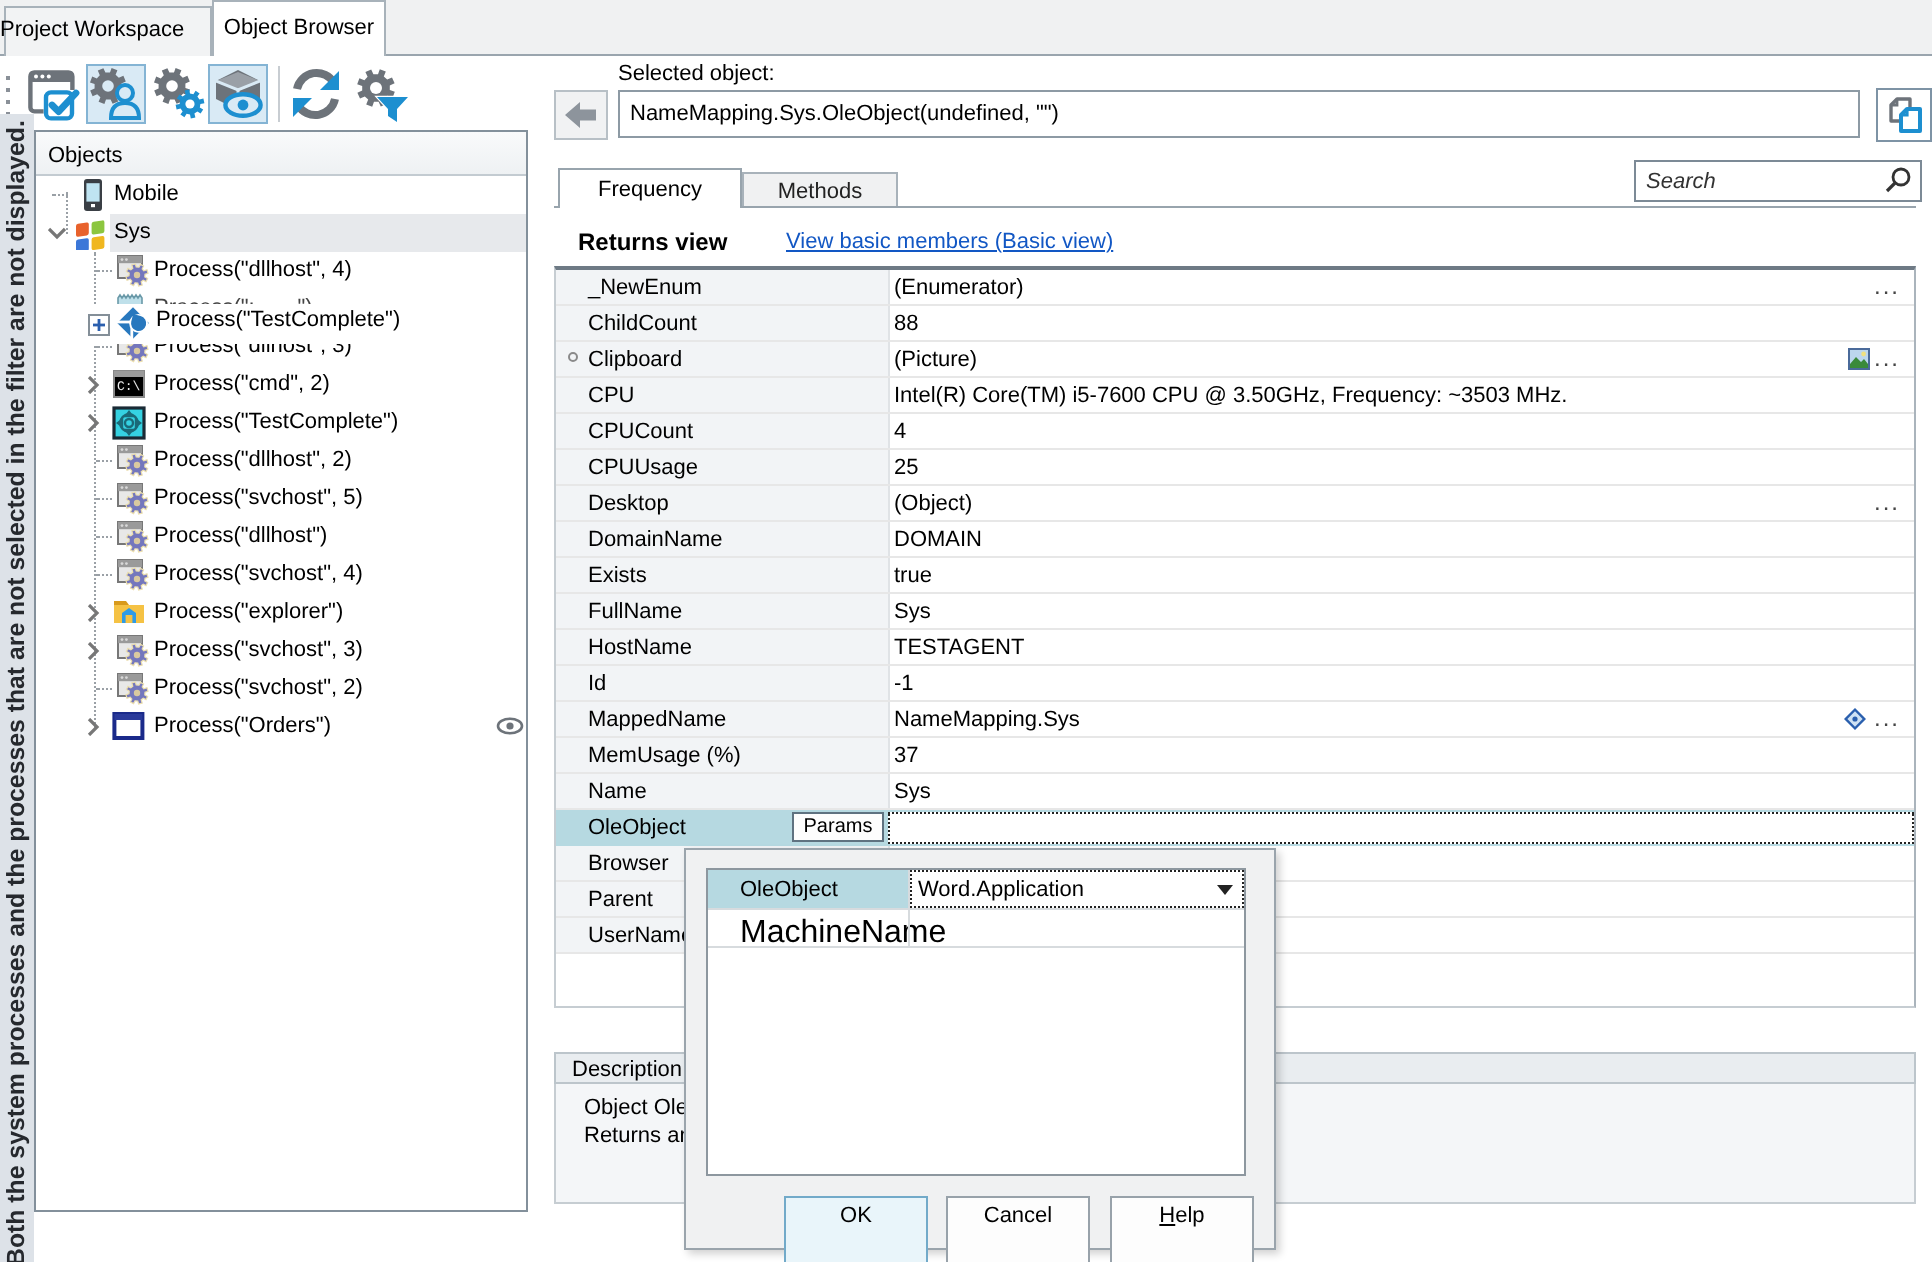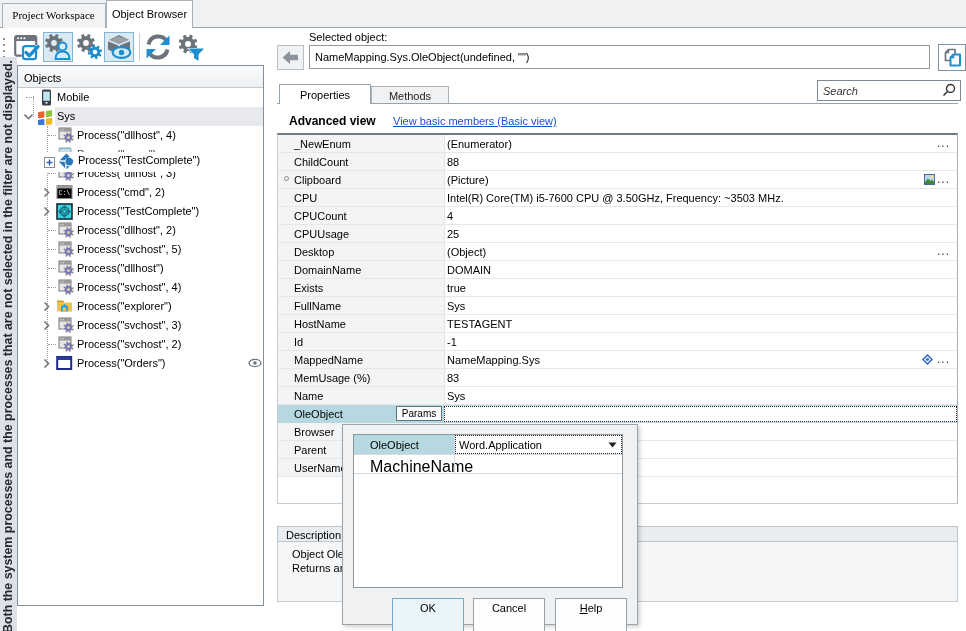--- a/index.html
+++ b/index.html
@@ -39,21 +39,21 @@
           </g>
     </symbol>
     <symbol id="sym-chev" viewBox="0 0 9 9">
       <path d="M2.5 0.5 L6.5 4.5 L2.5 8.5" fill="none" stroke="#777" stroke-width="1.6"></path>
     </symbol>
   </defs>
 </svg>
 
   <div class="abs" style="left:0;top:0;width:966px;height:28px;background:#f0f1f2;border-bottom:1px solid #9aa5ae;"></div>
   <div class="abs" style="left:2px;top:3px;width:104px;height:25px;background:#f2f3f4;border:1px solid #a8b2ba;border-bottom:none;"></div>
-  <div class="abs txt13" style="left:0;top:9px;width:107px;text-align:center;font-family:Liberation Serif, serif;">Project Workspace</div>
+  <div class="abs txt13" style="left:0;top:9px;width:86px;text-align:center;">Project Workspace</div>
   <div class="abs" style="left:106px;top:0;width:87px;height:29px;background:#fff;border:1px solid #a8b2ba;border-bottom:none;"></div>
   <div class="abs txt13" style="left:106px;top:8px;width:87px;text-align:center;">Object Browser</div>
 
   <div class="abs" style="left:0;top:28px;width:966px;height:37px;background:#fff;"></div>
 
   <div class="abs" id="grip" style="left:3px;top:38px;width:3px;height:22px;background-image:repeating-linear-gradient(#8a9098 0 2px, transparent 2px 6px);background-size:2px 22px;background-repeat:no-repeat;"></div>
 
   <div class="abs" id="tb1" style="left:13px;top:33px;width:28px;height:28px;">
     <svg width="28" height="28" viewBox="0 0 28 28">
       <rect x="2.2" y="3.2" width="21" height="19.5" rx="2" fill="none" stroke="#6d737a" stroke-width="2.2"></rect>
@@ -352,34 +352,34 @@
     <svg width="26" height="25" viewBox="0 0 26 25">
       <path d="M9.5 4.5 L16 4.5 L16 15.5 L6.5 15.5 L6.5 7.5 Z" fill="#fff" stroke="#6d737a" stroke-width="1.7" stroke-linejoin="round"></path>
       <path d="M9.5 4.5 L9.5 7.5 L6.5 7.5" fill="none" stroke="#6d737a" stroke-width="1.4"></path>
       <path d="M14.5 9.5 L21 9.5 L21 20.5 L11.5 20.5 L11.5 12.5 Z" fill="#fff" stroke="#1d8fd0" stroke-width="2" stroke-linejoin="round"></path>
       <path d="M14.5 9.5 L14.5 12.5 L11.5 12.5" fill="none" stroke="#1d8fd0" stroke-width="1.6"></path>
     </svg>
   </div>
 
   <div class="abs" style="left:277px;top:103px;width:681px;height:1px;background:#98a4ad;"></div>
   <div class="abs" style="left:279px;top:84px;width:92px;height:20px;background:#fff;border:1px solid #98a4ad;border-bottom:none;"></div>
-  <div class="abs txt13" style="left:279px;top:89px;width:92px;text-align:center;">Properties</div>
+  <div class="abs txt13" style="left:279px;top:89px;width:92px;text-align:center;">Frequency</div>
   <div class="abs" style="left:371px;top:86px;width:78px;height:17px;background:#f0f1f2;border:1px solid #a8b2ba;border-bottom:none;"></div>
   <div class="abs txt13" style="left:371px;top:90px;width:78px;text-align:center;color:#222;">Methods</div>
 
   <div class="abs" style="left:817px;top:80px;width:144px;height:21px;background:#fff;border:1px solid #7c8a96;"></div>
   <div class="abs" style="left:823px;top:85px;font-size:11px;font-style:italic;color:#333;">Search</div>
   <div class="abs" id="mag" style="left:942px;top:83px;width:14px;height:14px;">
     <svg width="14" height="14" viewBox="0 0 14 14">
       <circle cx="8.5" cy="5.5" r="4" fill="none" stroke="#333" stroke-width="1.4"></circle>
       <line x1="5.5" y1="8.5" x2="1.5" y2="12.5" stroke="#333" stroke-width="1.6"></line>
     </svg>
   </div>
 
-  <div class="abs" style="left:289px;top:114px;font-size:12px;font-weight:bold;white-space:nowrap;">Advanced view</div>
+  <div class="abs" style="left:289px;top:114px;font-size:12px;font-weight:bold;white-space:nowrap;">Returns view</div>
   <div class="abs" style="left:393px;top:115px;font-size:11px;color:#1257c4;text-decoration:underline;white-space:nowrap;">View basic members (Basic view)</div>
 
   <div class="abs" id="grid" style="left:277px;top:133px;width:681px;height:371px;border-top:2px solid #6e7a85;border-left:1px solid #c6cdd2;border-right:1px solid #aab4bc;border-bottom:1px solid #c6cdd2;background:#fff;overflow:hidden;">
     <div class="abs" style="left:0;top:0;width:166px;height:342px;background:#f2f4f6;"></div>
     <div class="abs" style="left:166px;top:0;width:1px;height:342px;background:#e0e3e6;"></div>
     <div class="gridrow" style="top:0px;">
         <span class="gname">_NewEnum</span>
         <span class="gval">(Enumerator)</span>
         <span class="gdots">...</span>
       </div>
@@ -443,21 +443,21 @@
         <span class="abs" id="ic-diamond" style="right:24px;top:3px;width:11px;height:11px;">
           <svg width="11" height="11" viewBox="0 0 11 11">
             <rect x="2.2" y="2.2" width="6.6" height="6.6" transform="rotate(45 5.5 5.5)" fill="#cfe2f4" stroke="#2a5fae" stroke-width="1.2"></rect>
             <circle cx="5.5" cy="5.5" r="1.3" fill="#2a5fae"></circle>
           </svg>
         </span>
         <span class="gdots">...</span>
       </div>
     <div class="gridrow" style="top:234px;">
         <span class="gname">MemUsage (%)</span>
-        <span class="gval">83</span>
+        <span class="gval">37</span>
       </div>
     <div class="gridrow" style="top:252px;">
         <span class="gname">Name</span>
         <span class="gval">Sys</span>
       </div>
 
     <div class="gridrow" style="top:270px;background:#b6d9e1;border-bottom:1px solid #b6d9e1;">
       <span class="gname">OleObject</span>
       <div class="abs" style="left:118px;top:1px;width:46px;height:15px;background:#fdfdfd;border:1px solid #5f7280;text-align:center;font-size:10px;color:#000;line-height:14px;">Params</div>
       <div class="abs" style="left:166px;top:1px;width:513px;height:16px;background:#fff;border:1px dotted #222;"></div>

